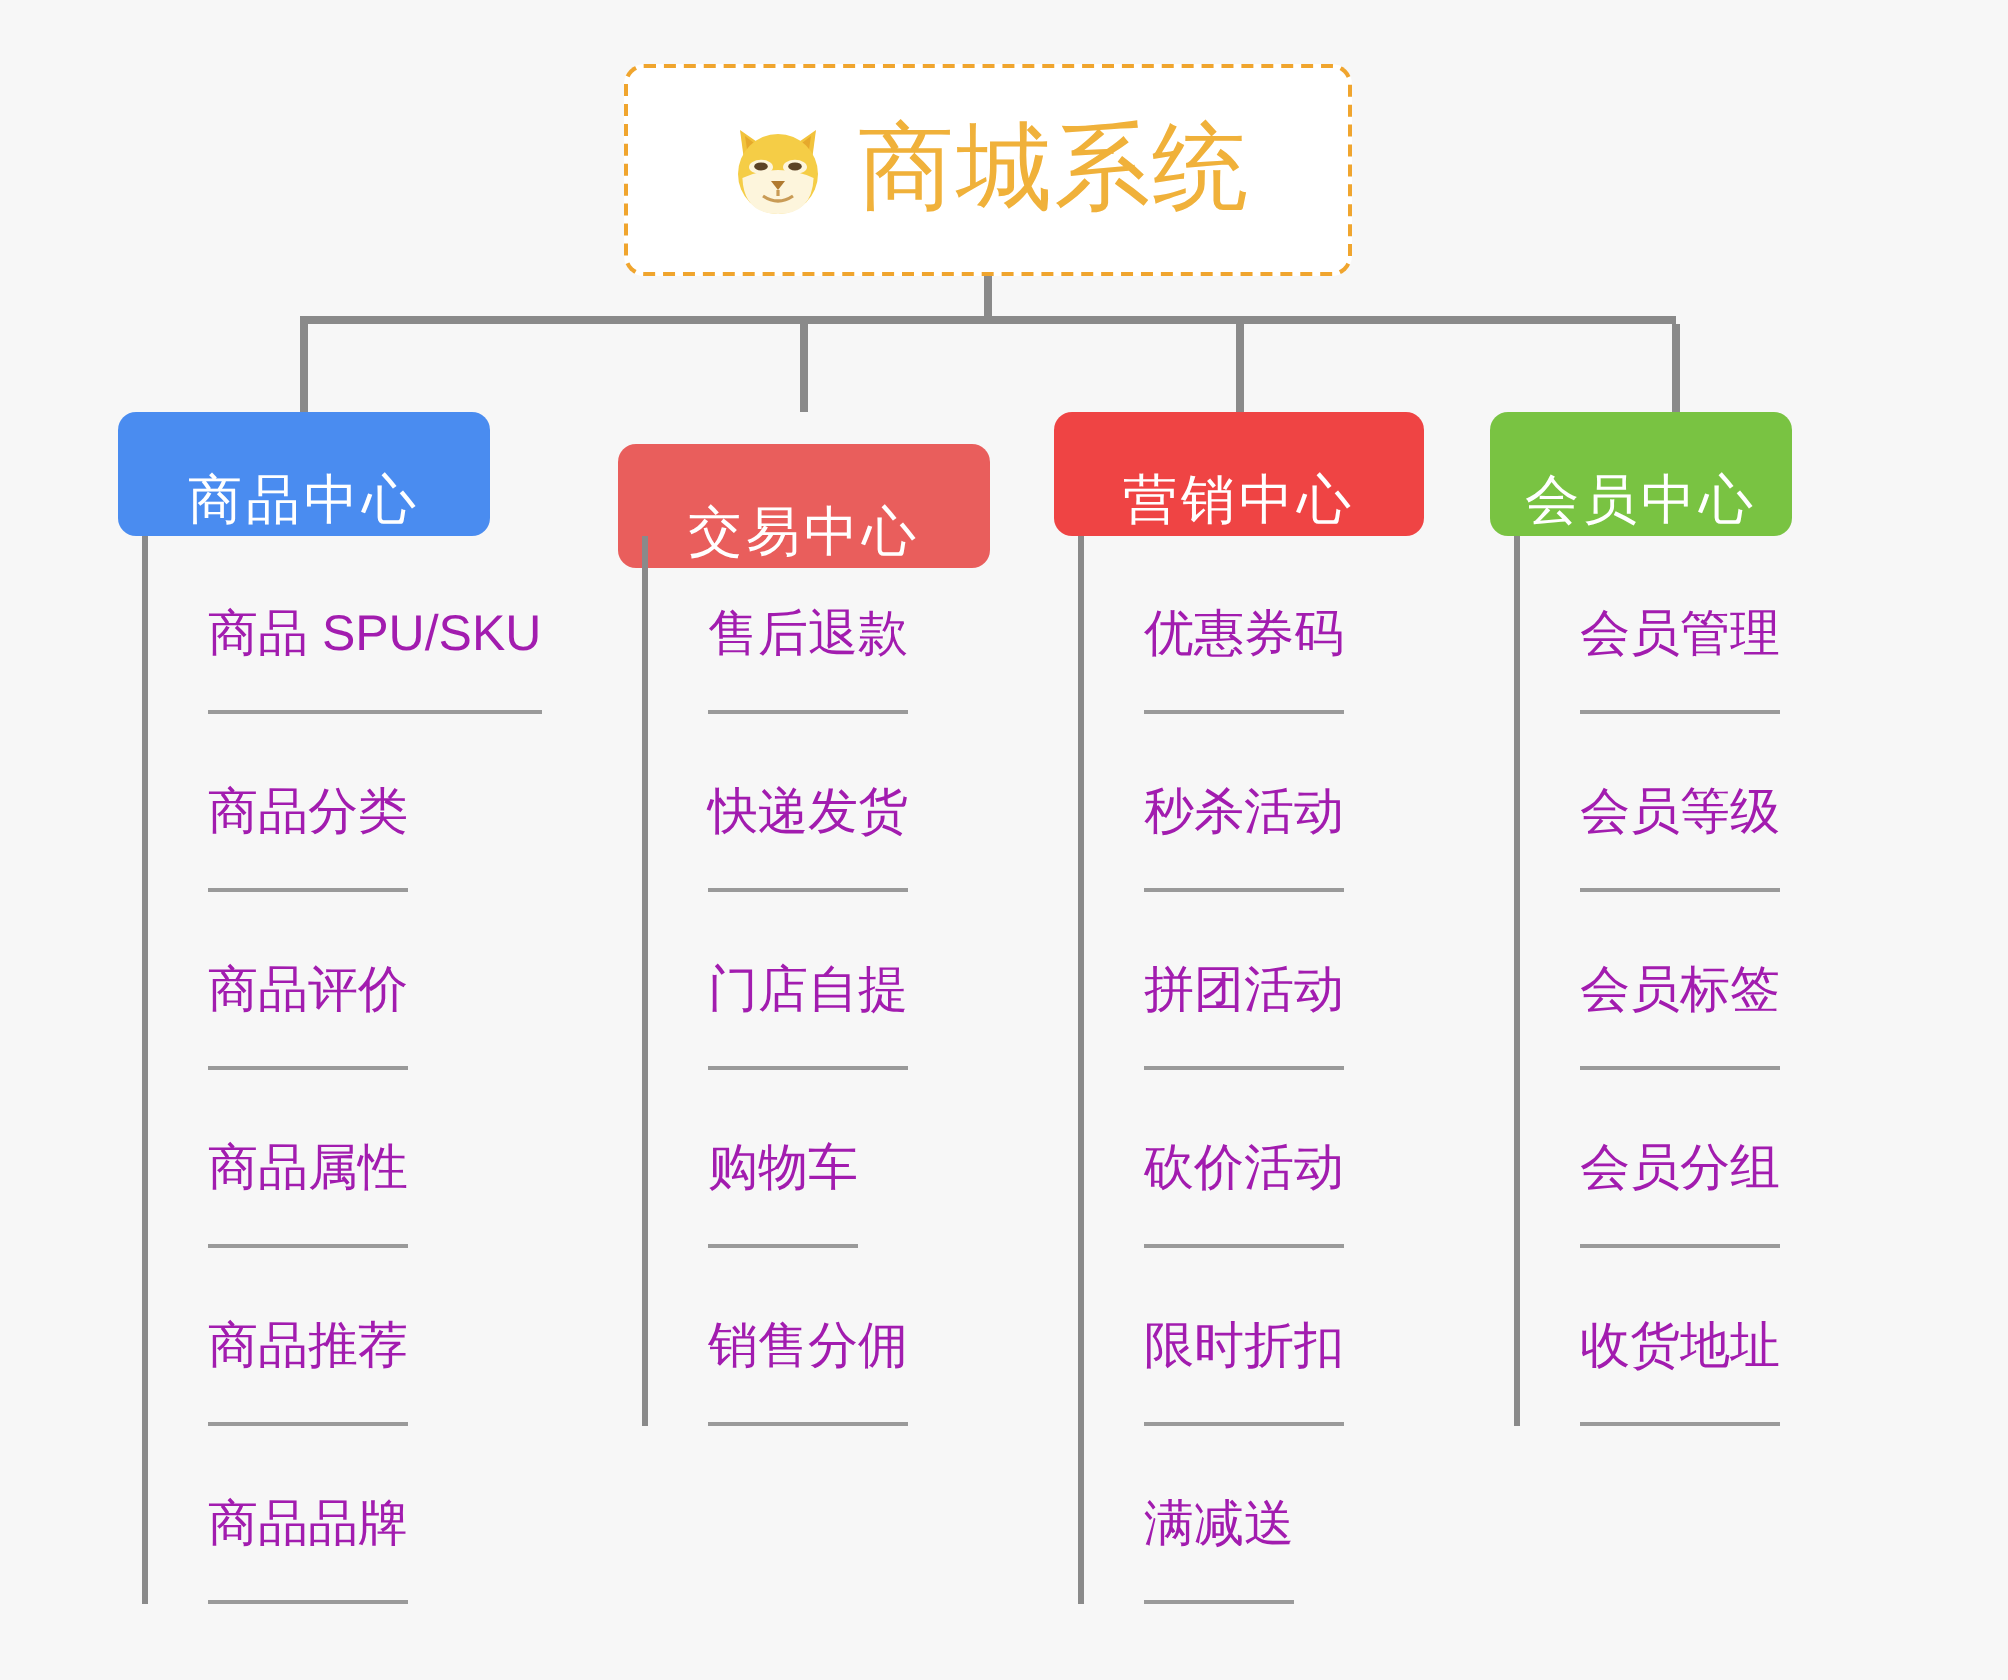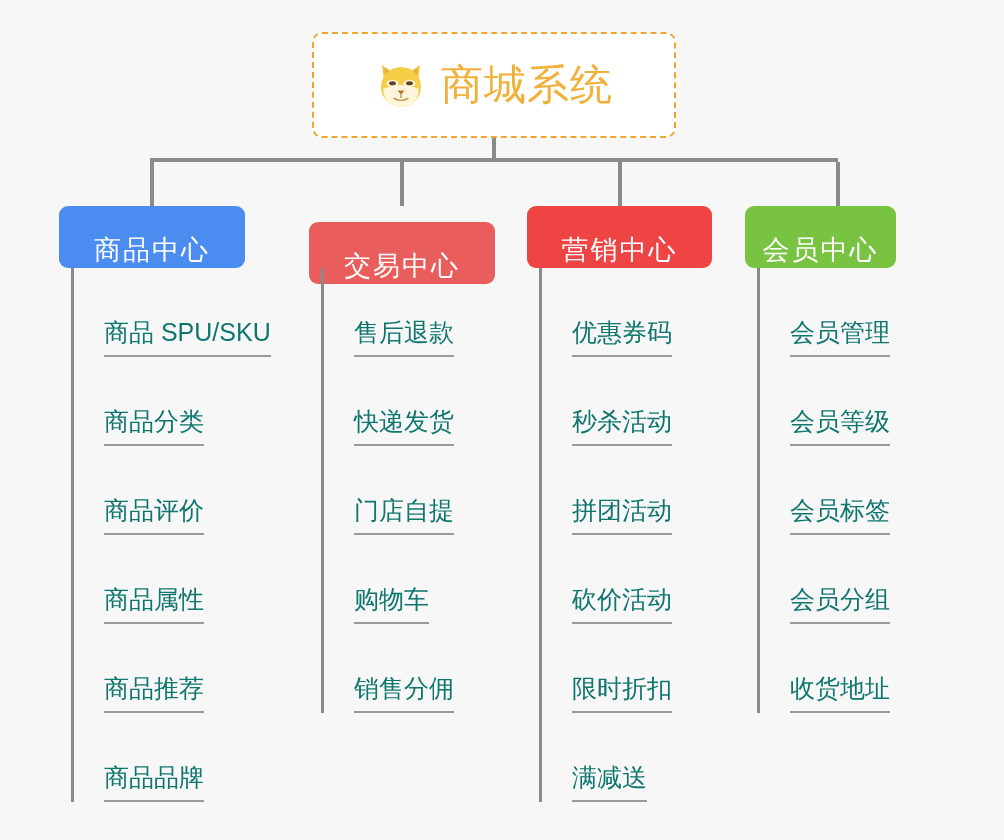--- a/index.html
+++ b/index.html
@@ -36,21 +36,21 @@
     justify-content: center;
     gap: 14px;
   }
   .root-icon {
     width: 52px;
     height: 52px;
     flex: 0 0 52px;
     position: relative;
   }
   .root-title {
-    font-size: 42px;
+    font-size: 48px;
     line-height: 1;
     color: #f0b13a;
     letter-spacing: 1px;
     white-space: nowrap;
   }
 
   
   .line {
     position: absolute;
     background: #8a8a8a;
@@ -111,23 +111,23 @@
   .leaf-item {
     position: relative;
     height: 89px;
     box-sizing: border-box;
     display: flex;
     align-items: flex-end;
     padding-left: 30px;
   }
   .leaf-label {
     font-size: 25px;
-    color: #0f766e;
+    color: #a21caf;
     white-space: nowrap;
-    padding-bottom: 6px;
+    padding-bottom: 22px;
     border-bottom: 2px solid #9a9a9a;
     display: inline-block;
   }
 
   
   #col-0 { left: 59px; }
   #col-1 { left: 309px; }
   #col-2 { left: 527px; }
   #col-3 { left: 745px; }
 

